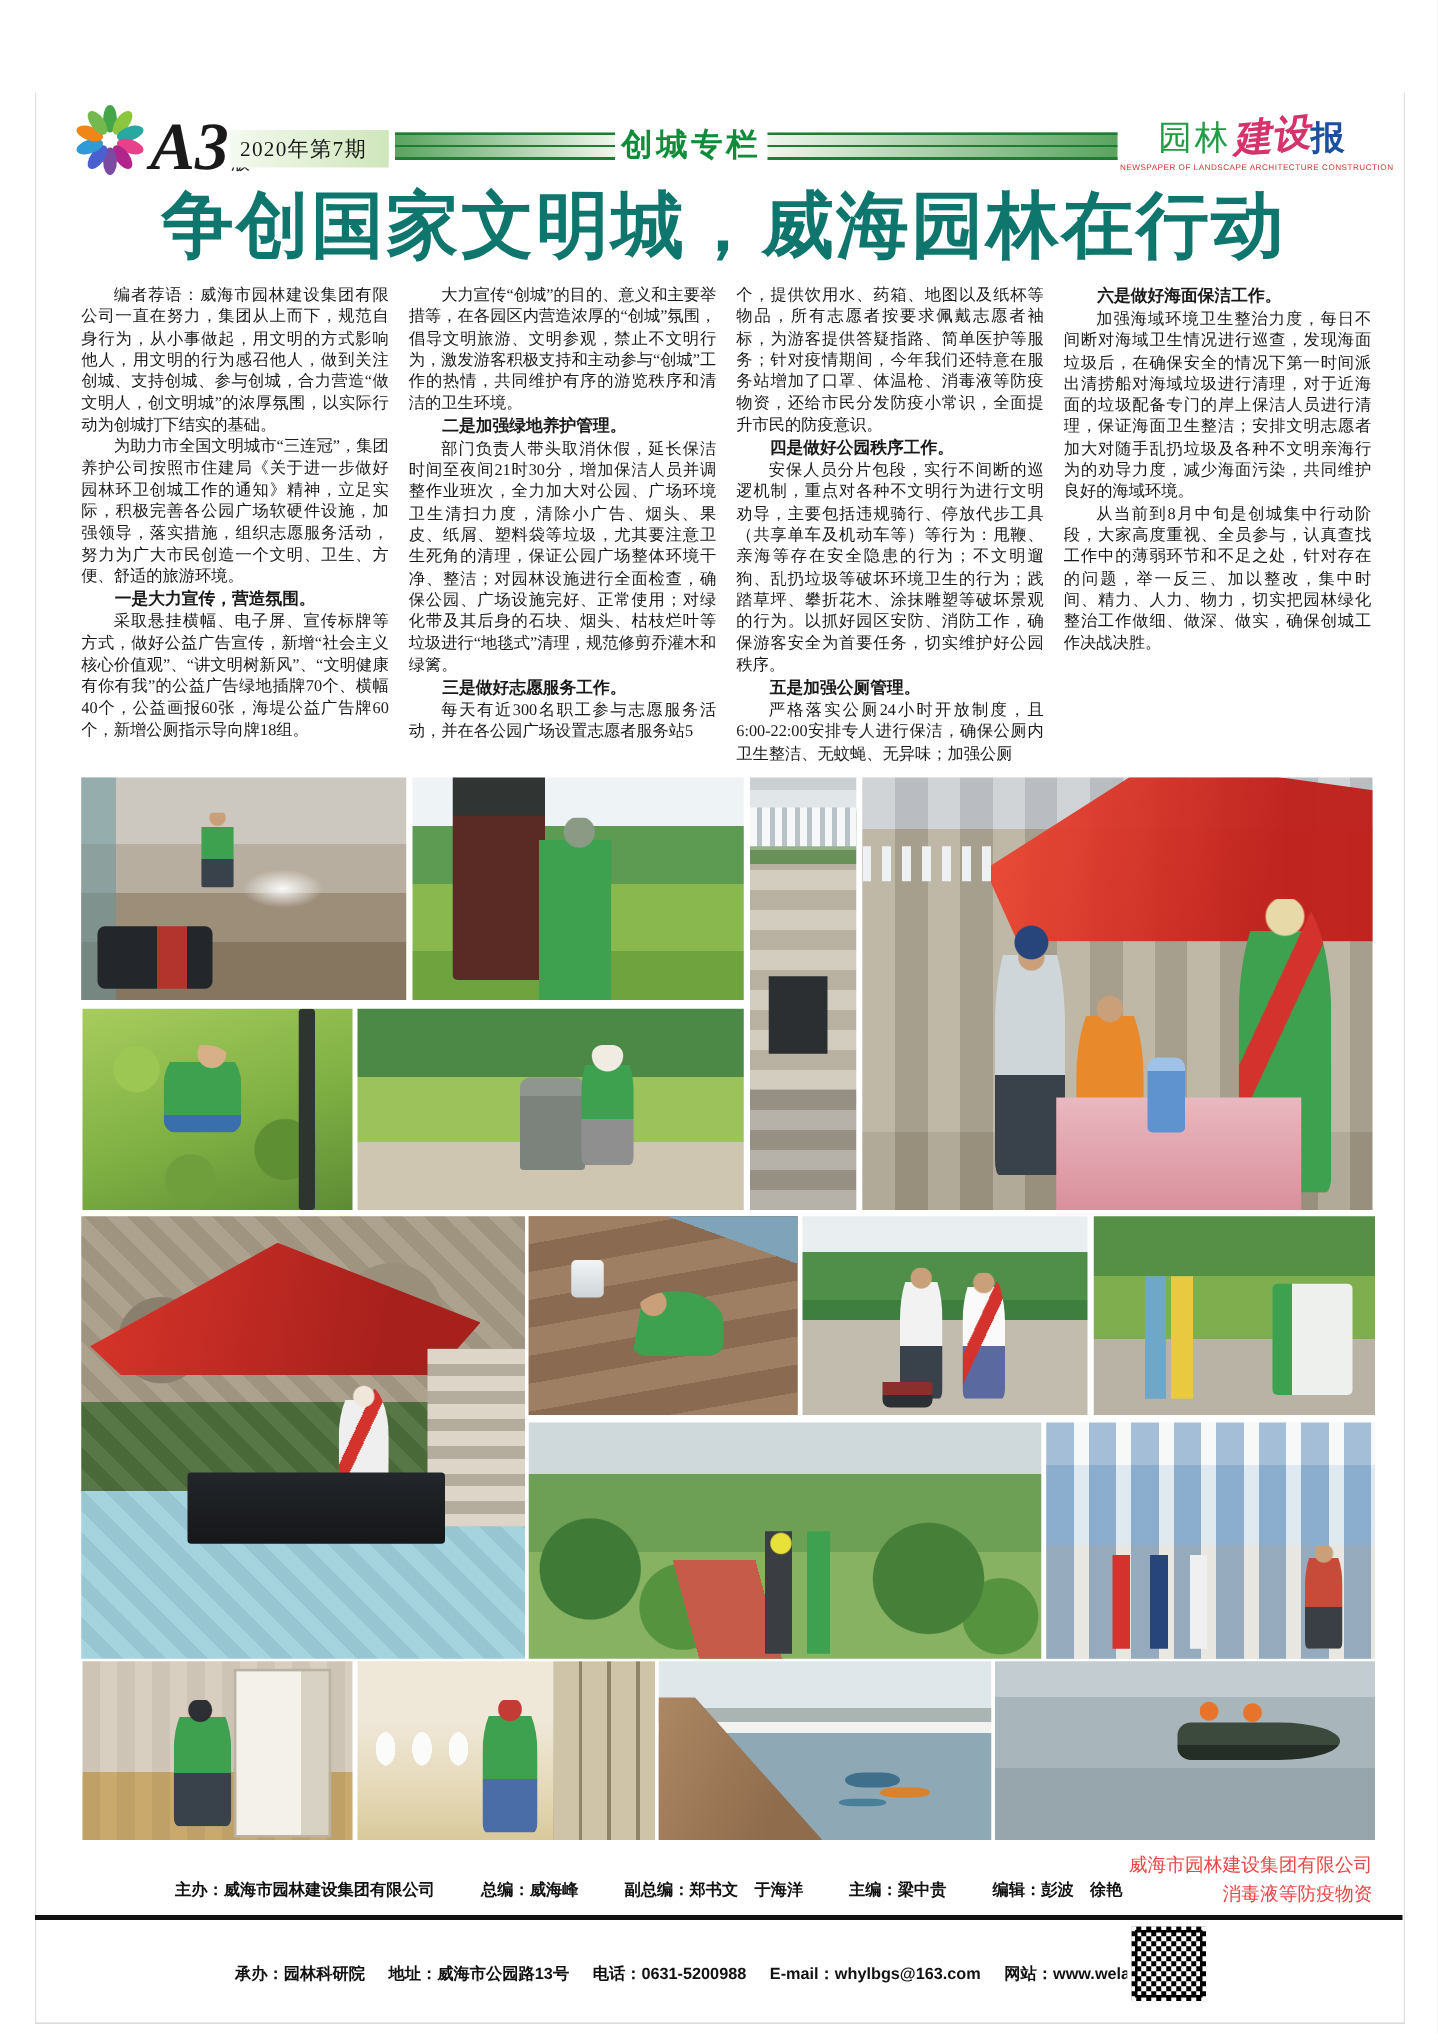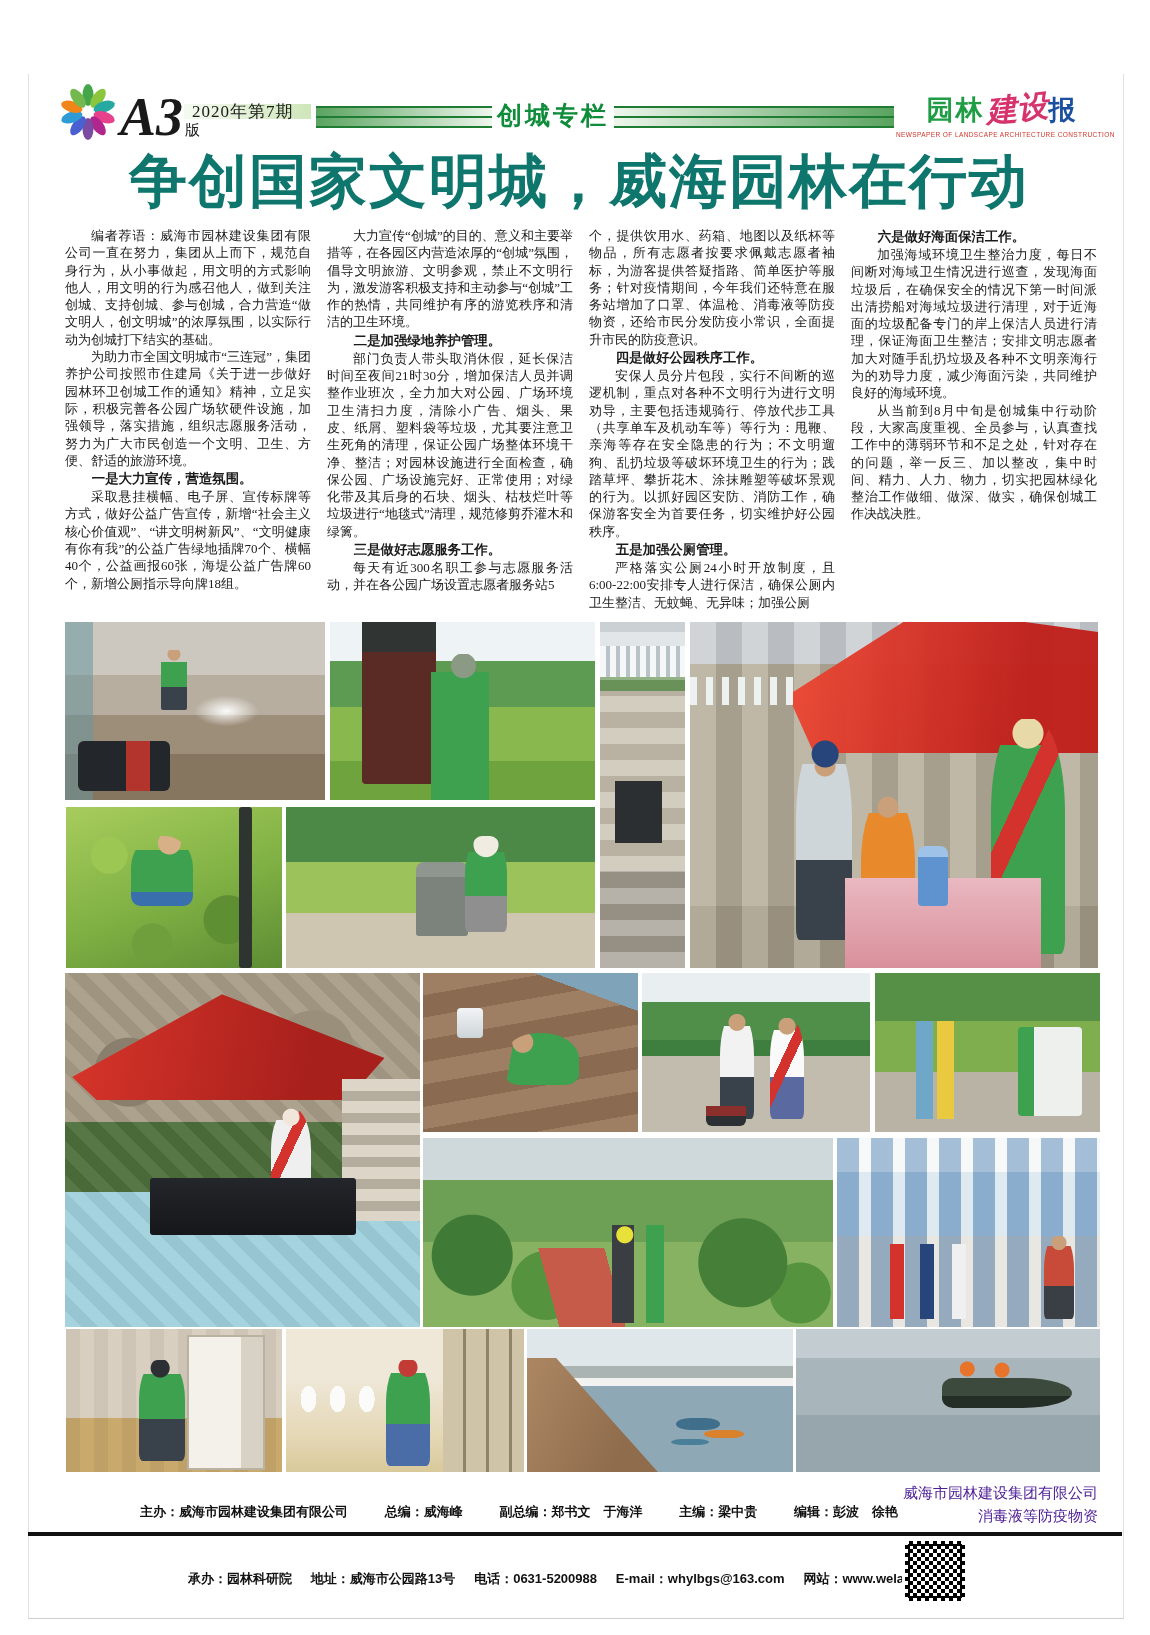--- a/index.html
+++ b/index.html
@@ -6,36 +6,36 @@
   .page{position:relative;width:1150px;height:1635px;background:#ffffff;margin:0 auto;
         font-family:"Liberation Serif","DejaVu Serif",serif;color:#1a1a1a;overflow:hidden;}
   .edge{position:absolute;left:28px;top:74px;width:1094px;height:1544px;
         border-left:1px solid #e0e0e0;border-right:1px solid #e0e0e0;border-bottom:1px solid #cfcfcf;pointer-events:none;}
 
   
   #flower{position:absolute;left:58px;top:82px;width:60px;height:60px;}
   #a3wrap{position:absolute;left:120px;top:86px;white-space:nowrap;}
   #a3{font-size:54px;font-style:italic;font-weight:bold;font-family:Liberation Serif, serif;}
   #a3ban{font-size:15px;margin-left:2px;}
-  #dateband{position:absolute;left:184px;top:104px;width:127px;height:15px;
+  #dateband{position:absolute;left:184px;top:104px;width:127px;height:30px;
             background:linear-gradient(90deg,#f4faf0,#cfe6ba);display:flex;align-items:center;}
   #dateband span{font-size:17px;padding-left:8px;letter-spacing:1px;}
   .lineband{position:absolute;top:106px;height:22px;
      background:
        linear-gradient(180deg,#1e7c33 0 2px,rgba(0,0,0,0) 2px 10px,#1e7c33 10px 12px,rgba(0,0,0,0) 12px 20px,#1e7c33 20px 22px),
        linear-gradient(90deg,#5aa35f,#eef6ec);}
   #band1{left:316px;width:176px;}
   #band2{left:614px;width:280px;background:
        linear-gradient(180deg,#1e7c33 0 2px,rgba(0,0,0,0) 2px 10px,#1e7c33 10px 12px,rgba(0,0,0,0) 12px 20px,#1e7c33 20px 22px),
        linear-gradient(90deg,#eef6ec,#5aa35f);}
   #coltitle{position:absolute;left:492px;top:99px;width:122px;text-align:center;
             font-family:"Liberation Sans",sans-serif;font-weight:bold;font-size:25px;
             color:#0e8c3a;letter-spacing:3px;}
   #masthead{position:absolute;left:896px;top:88px;width:210px;text-align:center;white-space:nowrap;}
-  #mh-green{font-family:"Liberation Sans",sans-serif;font-weight:700;font-size:27px;color:#1f9d45;letter-spacing:2px;}
+  #mh-green{font-family:"Liberation Sans",sans-serif;font-weight:400;font-size:27px;color:#1f9d45;letter-spacing:2px;}
   #mh-pink{font-family:"Liberation Serif",serif;font-style:italic;font-weight:bold;font-size:31px;color:#d6336c;
            display:inline-block;transform:rotate(-6deg);margin:0 1px;}
   #mh-blue{font-family:"Liberation Sans",sans-serif;font-weight:900;font-size:27px;color:#1b4fa0;}
   #mh-sub{font-size:6.5px;color:#d0342c;letter-spacing:.4px;margin-top:1px;font-family:"Liberation Sans",sans-serif;}
 
   
   #headline{position:absolute;left:60px;top:146px;width:1038px;text-align:center;
             font-family:"Liberation Sans","DejaVu Sans",sans-serif;font-weight:900;
             font-size:58px;color:#0f766e;letter-spacing:2px;line-height:70px;}
 
@@ -227,21 +227,21 @@
       linear-gradient(180deg,#c3ccd1 0 20%,#a8b5bb 20% 60%,#97a6ad 60%);}
   #p16::before{content:"";position:absolute;left:48%;top:34%;width:130px;height:30px;
       border-radius:10% 45% 45% 10%/40% 60% 60% 40%;
       background:linear-gradient(180deg,#3c4a3e 0 60%,#242e26 60%);}
   #p16::after{content:"";position:absolute;left:54%;top:20%;width:60px;height:22px;
       background:
        radial-gradient(circle at 12% 50%,#e8732a 0 7px,rgba(0,0,0,0) 8px),
        radial-gradient(circle at 70% 55%,#e8732a 0 7px,rgba(0,0,0,0) 8px);}
 
   
-  #caption{position:absolute;right:52px;top:1482px;text-align:right;font-size:15px;line-height:23px;color:#4c1d95;}
+  #caption{position:absolute;right:52px;top:1482px;text-align:right;font-size:15px;line-height:23px;color:#ef4444;}
   #rule{position:absolute;left:28px;top:1532px;width:1094px;height:4px;background:#111;}
   .frow{position:absolute;left:140px;width:758px;display:flex;justify-content:space-between;
         font-family:"Liberation Sans","DejaVu Sans",sans-serif;font-weight:bold;font-size:13px;color:#111;white-space:nowrap;}
   #frow1{top:1503px;}
   #frow2{top:1570px;margin-left:48px;}
   #qr{position:absolute;left:902px;top:1538px;width:60px;height:60px;border:3px solid #fff;
       background:
        repeating-conic-gradient(#000 0 25%,#fff 0 50%) 0 0/8px 8px,#fff;
       outline:2px solid #000;outline-offset:-8px;}
 </style>

